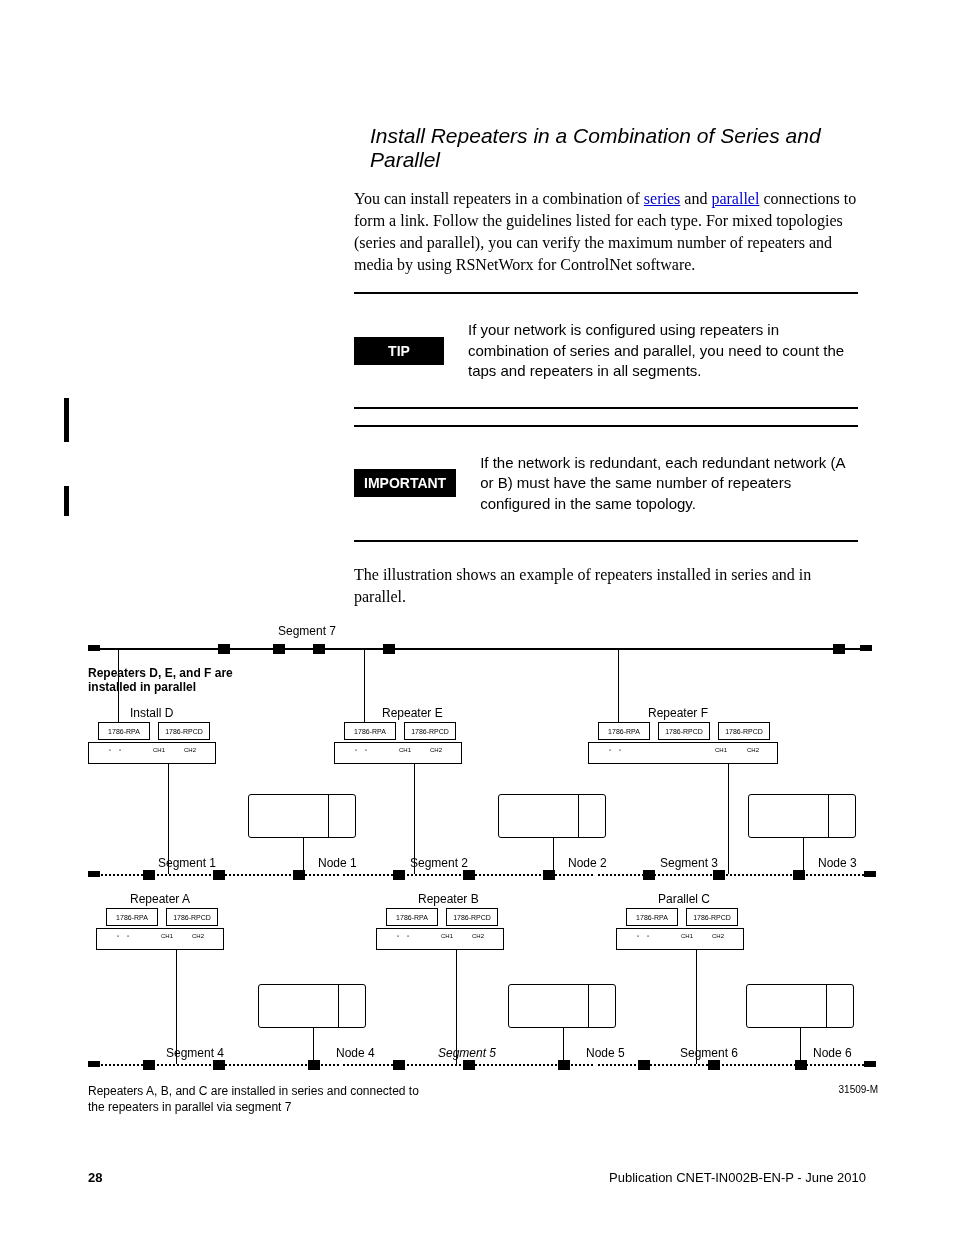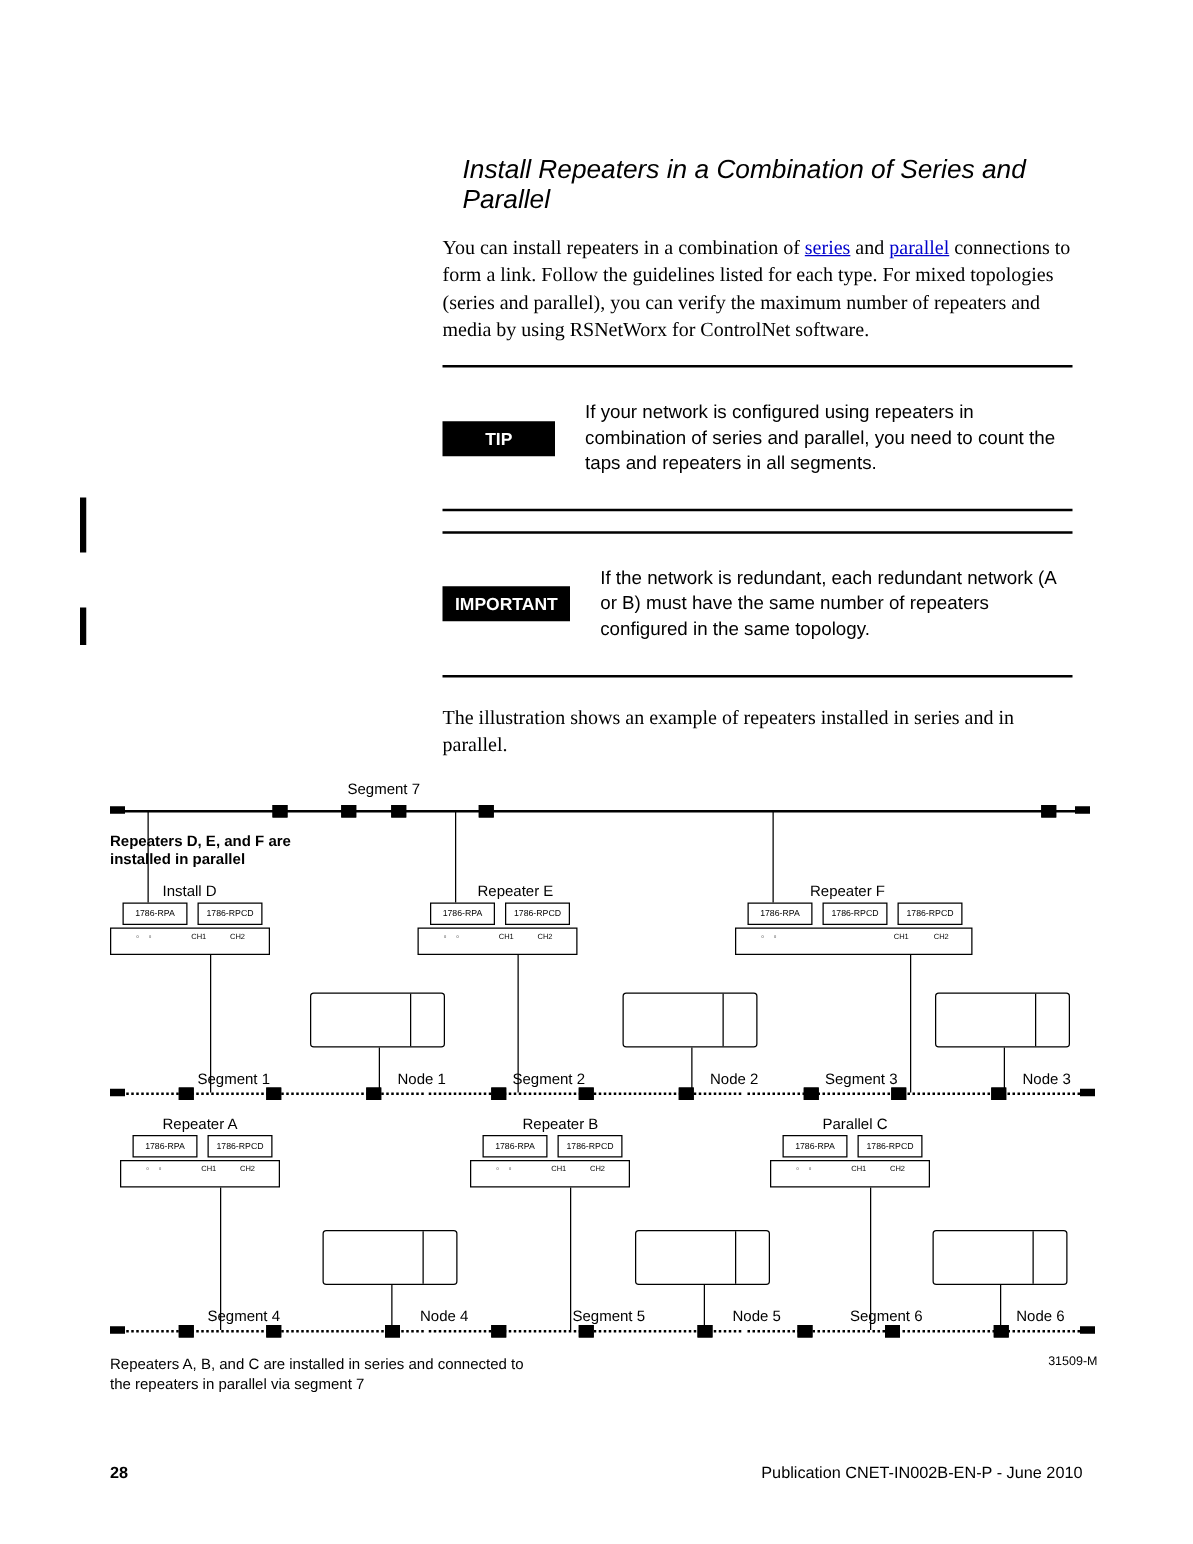--- a/index.html
+++ b/index.html
@@ -309,21 +309,21 @@
     <div class="tap" style="left:225px; top:440px;"></div>
     <div class="tap" style="left:310px; top:440px;"></div>
     <div class="tap" style="left:380px; top:440px;"></div>
     <div class="tap" style="left:475px; top:440px;"></div>
     <div class="tap" style="left:555px; top:440px;"></div>
     <div class="tap" style="left:625px; top:440px;"></div>
     <div class="tap" style="left:712px; top:440px;"></div>
 
     <div class="lbl seglabel" style="left:78px; top:422px;">Segment 4</div>
     <div class="lbl" style="left:248px; top:422px;">Node 4</div>
-    <div class="lbl seglabel" style="left:370px; top:422px;">Segment 5</div>
+    <div class="lbl seglabel" style="left:350px; top:422px;font-style:italic;">Segment 5</div>
     <div class="lbl" style="left:498px; top:422px;">Node 5</div>
     <div class="lbl seglabel" style="left:592px; top:422px;">Segment 6</div>
     <div class="lbl" style="left:725px; top:422px;">Node 6</div>
 
     <div class="line-v" style="left:88px; top:326px; height:114px;"></div>
     <div class="line-v" style="left:225px; top:404px; height:36px;"></div>
     <div class="line-v" style="left:368px; top:326px; height:114px;"></div>
     <div class="line-v" style="left:475px; top:404px; height:36px;"></div>
     <div class="line-v" style="left:608px; top:326px; height:114px;"></div>
     <div class="line-v" style="left:712px; top:404px; height:36px;"></div>

